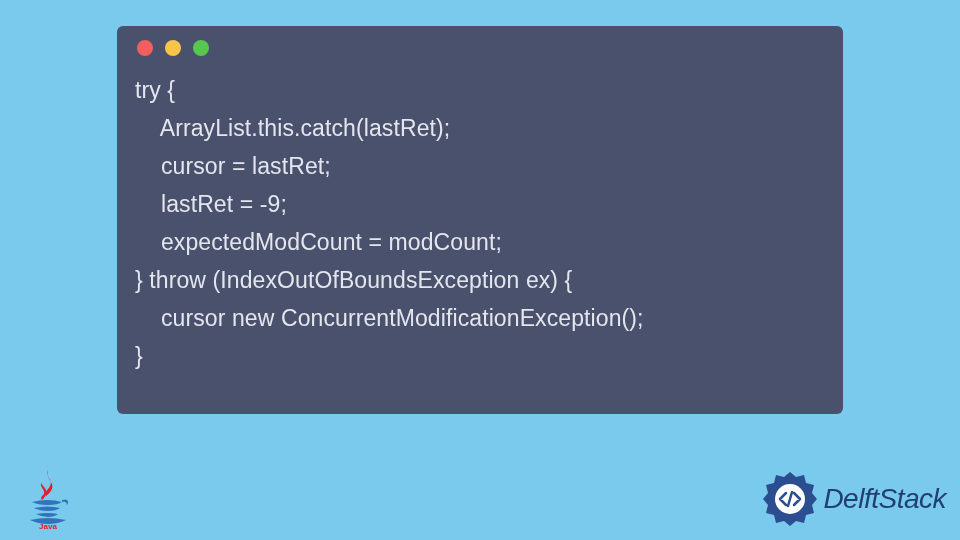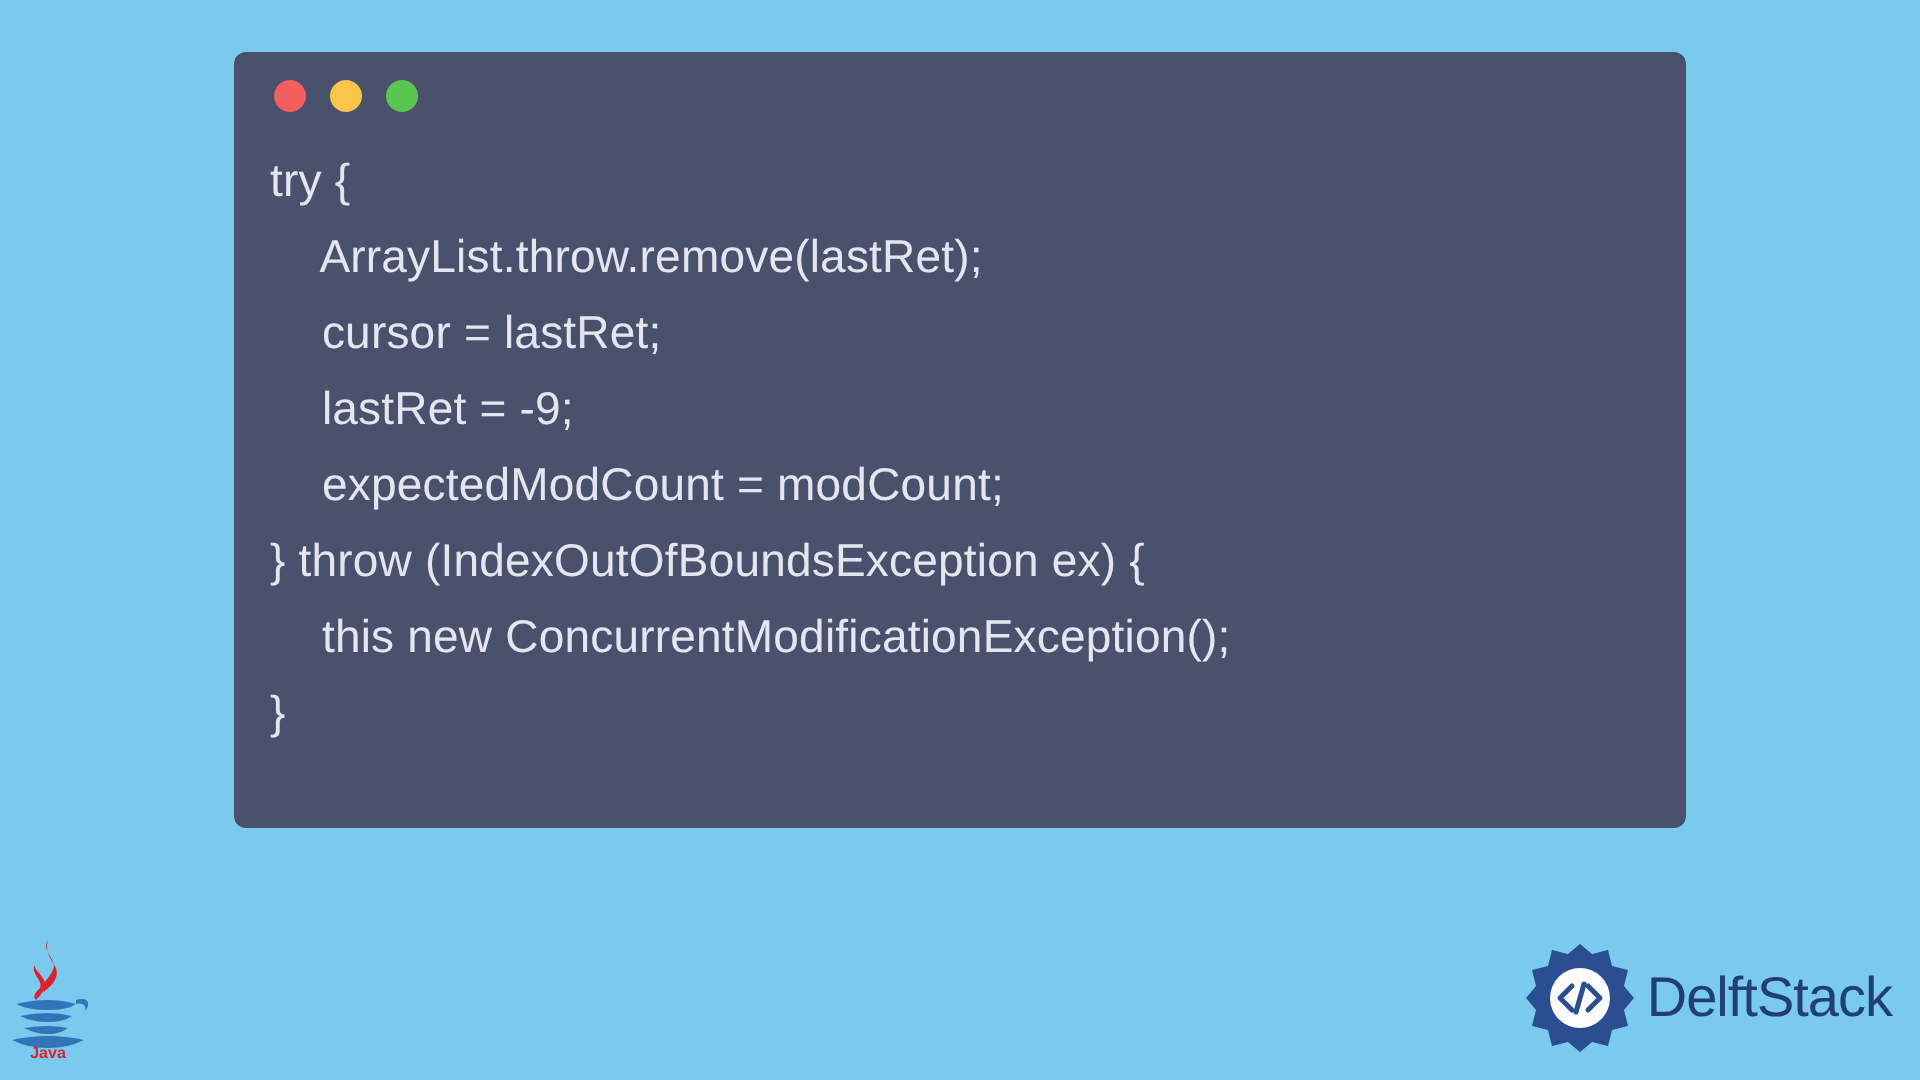--- a/index.html
+++ b/index.html
@@ -38,60 +38,61 @@
   .code {
     color: #e4e6ee;
     font-size: 23px;
     line-height: 1.65;
     white-space: pre;
     font-family: -apple-system, BlinkMacSystemFont, "Segoe UI", Helvetica, Arial, sans-serif;
     letter-spacing: 0.1px;
   }
   .java-logo {
     position: absolute;
-    left: 0;
+    left: 24px;
     bottom: 10px;
     width: 48px;
     height: 62px;
   }
   .delft {
     position: absolute;
     right: 14px;
     bottom: 12px;
     display: flex;
     align-items: center;
     gap: 4px;
   }
   .delft-text {
     color: #213f72;
     font-size: 28px;
     font-weight: 500;
+    font-style: italic;
     letter-spacing: -0.5px;
   }
   .delft-badge {
     width: 58px;
     height: 58px;
   }
 </style>
 </head>
 <body>
 
 <div class="code-window">
   <div class="dots">
     <span class="dot red"></span>
     <span class="dot yellow"></span>
     <span class="dot green"></span>
   </div>
   <div class="code"><span>try {</span>
-<span>    ArrayList.throw.remove(lastRet);</span>
+<span>    ArrayList.this.catch(lastRet);</span>
 <span>    cursor = lastRet;</span>
 <span>    lastRet = -9;</span>
 <span>    expectedModCount = modCount;</span>
 <span>} throw (IndexOutOfBoundsException ex) {</span>
-<span>    this new ConcurrentModificationException();</span>
+<span>    cursor new ConcurrentModificationException();</span>
 <span>}</span></div>
 </div>
 
 <div class="java-logo">
   <svg viewBox="0 0 48 62" width="48" height="62">
     <path d="M24 2 C20 8 30 12 26 18 C24 22 20 24 22 28 C24 26 30 22 28 16 C26 12 22 8 24 2 Z" fill="#e11e2d"></path>
     <path d="M18 14 C14 18 22 22 20 26 C18 28 16 30 18 32 C20 30 24 26 22 22 C20 18 16 16 18 14 Z" fill="#e11e2d"></path>
     <path d="M8 34 Q24 30 38 34 Q34 37 24 37 Q14 37 8 34 Z" fill="#3174b9"></path>
     <path d="M10 40 Q24 37 36 40 Q32 43 24 43 Q16 43 10 40 Z" fill="#3174b9"></path>
     <path d="M12 46 Q24 44 34 46 Q30 49 24 49 Q18 49 12 46 Z" fill="#3174b9"></path>

